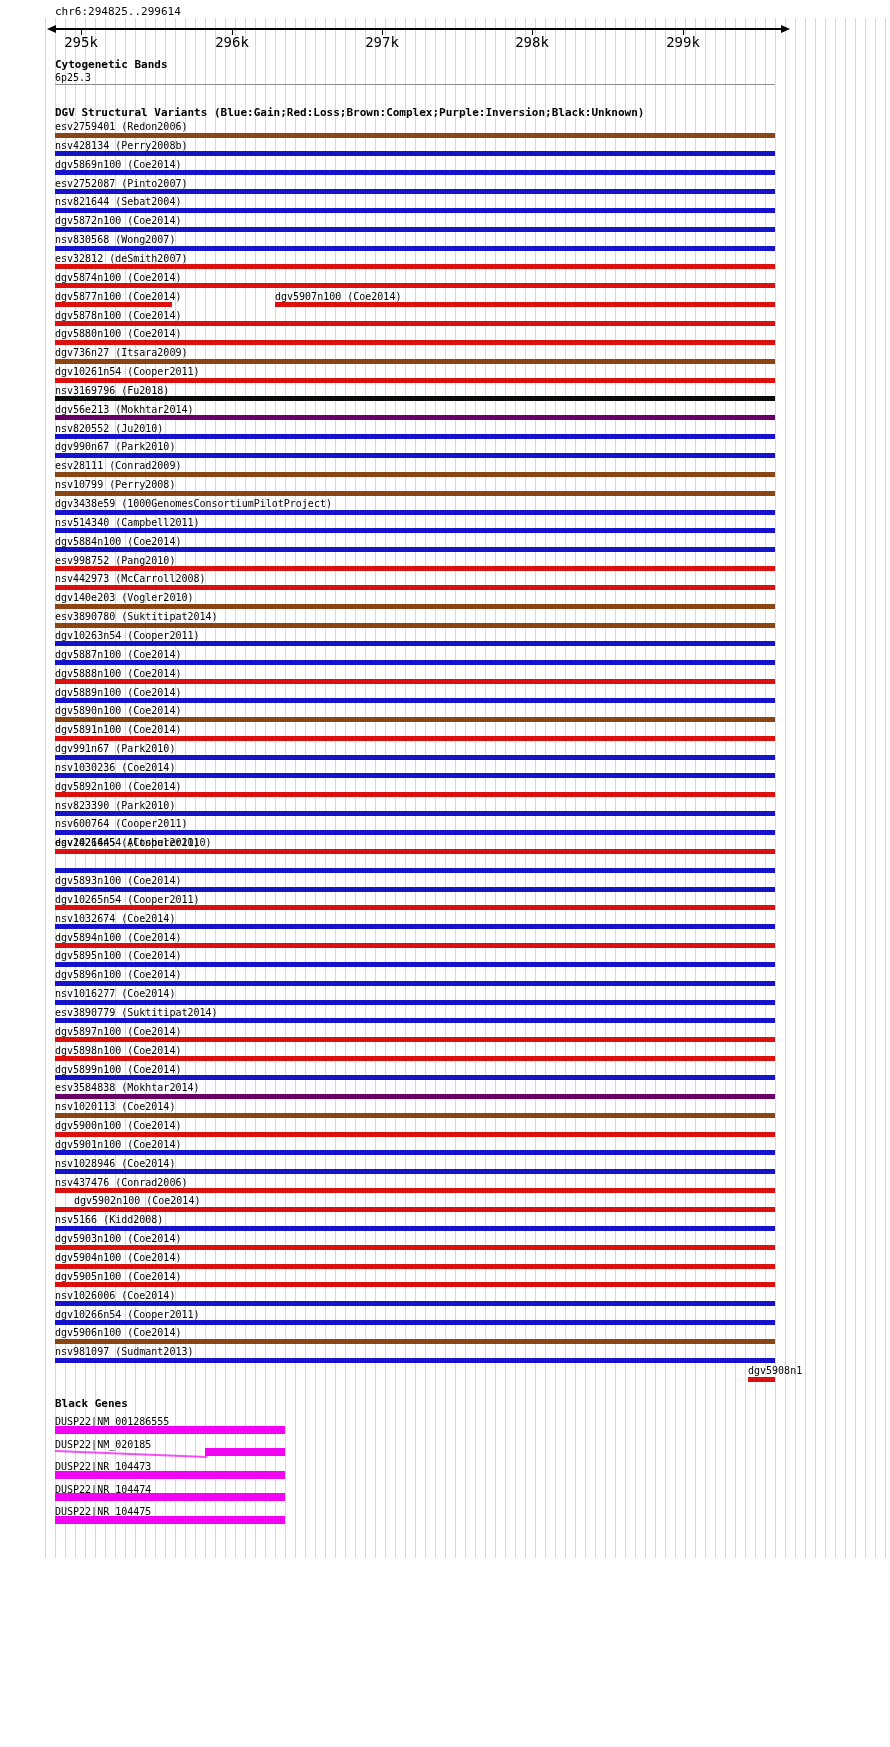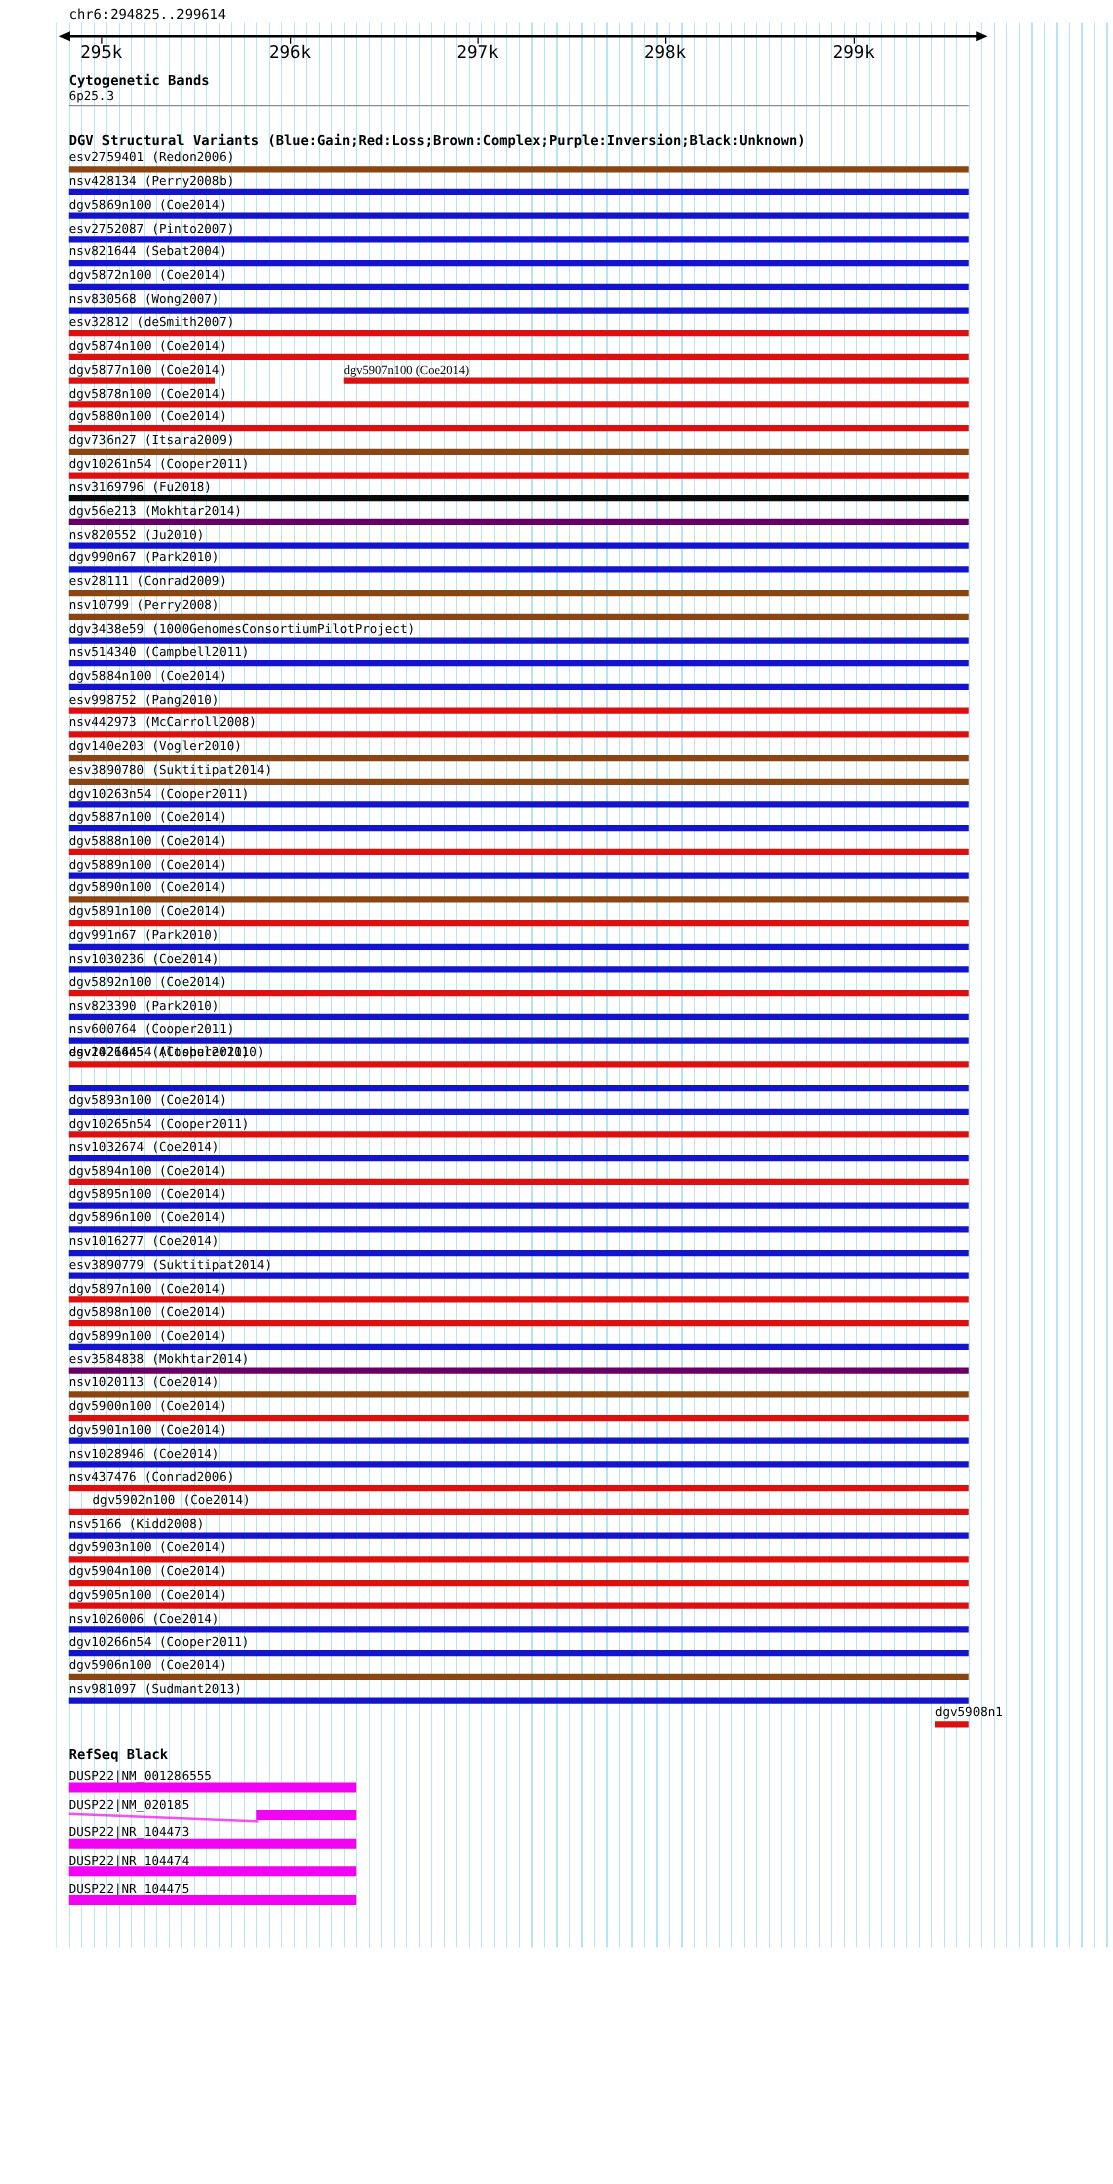--- a/index.html
+++ b/index.html
@@ -33,21 +33,21 @@
   <div class="arrow-l"></div>
   <div class="ruler-line"></div>
   <div class="arrow-r"></div>
 
   <div class="hdr" style="left:55px;top:59px;">Cytogenetic Bands</div>
   <div class="lbl" style="left:55px;top:72px;">6p25.3</div>
   <div class="band-line"></div>
 
   <div class="hdr" style="left:55px;top:107px;">DGV Structural Variants (Blue:Gain;Red:Loss;Brown:Complex;Purple:Inversion;Black:Unknown)</div>
 
-  <div class="hdr" style="left:55px;top:1398px;">RefSeq Black</div>
+  <div class="hdr" style="left:55px;top:1398px;">Black Genes</div>
 <div class="tick" style="left: 81px;"></div>
     <div class="tick-label" style="left: 56px;">295k</div>
     <div class="tick" style="left: 232px;"></div>
     <div class="tick-label" style="left: 207px;">296k</div>
     <div class="tick" style="left: 382px;"></div>
     <div class="tick-label" style="left: 357px;">297k</div>
     <div class="tick" style="left: 532px;"></div>
     <div class="tick-label" style="left: 507px;">298k</div>
     <div class="tick" style="left: 683px;"></div>
     <div class="tick-label" style="left: 658px;">299k</div>
@@ -64,21 +64,21 @@
     <div class="lbl" style="left: 55px; top: 215.25px;">dgv5872n100 (Coe2014)</div>
     <div class="bar" style="left: 55px; top: 226.75px; width: 720px; background: rgb(20, 20, 204);"></div>
     <div class="lbl" style="left: 55px; top: 234.1px;">nsv830568 (Wong2007)</div>
     <div class="bar" style="left: 55px; top: 245.6px; width: 720px; background: rgb(20, 20, 204);"></div>
     <div class="lbl" style="left: 55px; top: 252.95px;">esv32812 (deSmith2007)</div>
     <div class="bar" style="left: 55px; top: 264.45px; width: 720px; background: rgb(221, 16, 16);"></div>
     <div class="lbl" style="left: 55px; top: 271.8px;">dgv5874n100 (Coe2014)</div>
     <div class="bar" style="left: 55px; top: 283.3px; width: 720px; background: rgb(221, 16, 16);"></div>
     <div class="lbl" style="left: 55px; top: 290.65px;">dgv5877n100 (Coe2014)</div>
     <div class="bar" style="left: 55px; top: 302.15px; width: 117px; background: rgb(221, 16, 16);"></div>
-    <div class="lbl" style="left: 275px; top: 290.65px; font-family: Liberation Serif, serif;">dgv5907n100 (Coe2014)</div>
+    <div class="lbl" style="left: 275px; top: 290.65px;">dgv5907n100 (Coe2014)</div>
     <div class="bar" style="left: 275px; top: 302.15px; width: 500px; background: rgb(221, 16, 16);"></div>
     <div class="lbl" style="left: 55px; top: 309.5px;">dgv5878n100 (Coe2014)</div>
     <div class="bar" style="left: 55px; top: 321px; width: 720px; background: rgb(221, 16, 16);"></div>
     <div class="lbl" style="left: 55px; top: 328.35px;">dgv5880n100 (Coe2014)</div>
     <div class="bar" style="left: 55px; top: 339.85px; width: 720px; background: rgb(221, 16, 16);"></div>
     <div class="lbl" style="left: 55px; top: 347.2px;">dgv736n27 (Itsara2009)</div>
     <div class="bar" style="left: 55px; top: 358.7px; width: 720px; background: rgb(139, 69, 19);"></div>
     <div class="lbl" style="left: 55px; top: 366.05px;">dgv10261n54 (Cooper2011)</div>
     <div class="bar" style="left: 55px; top: 377.55px; width: 720px; background: rgb(221, 16, 16);"></div>
     <div class="lbl" style="left: 55px; top: 384.9px;">nsv3169796 (Fu2018)</div>

